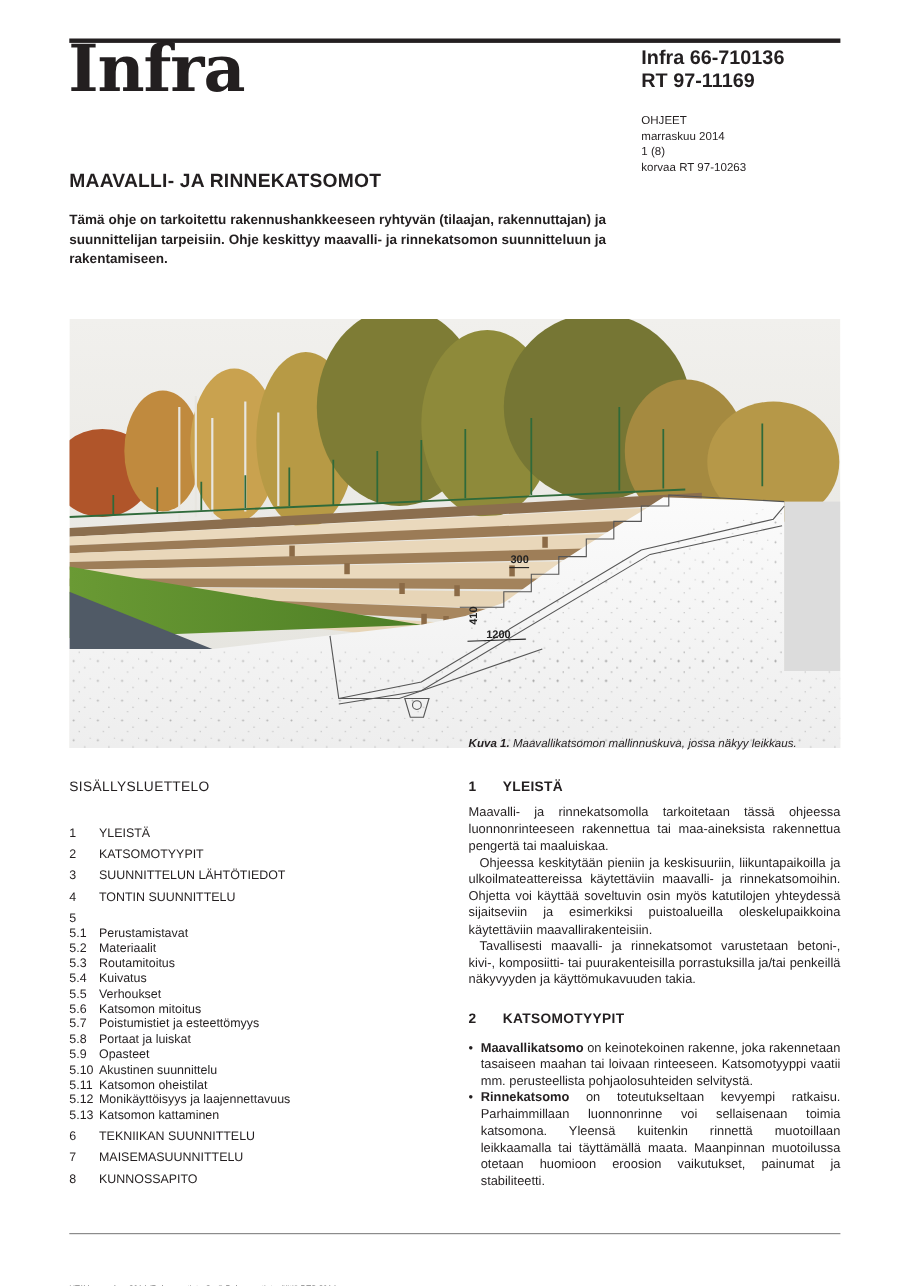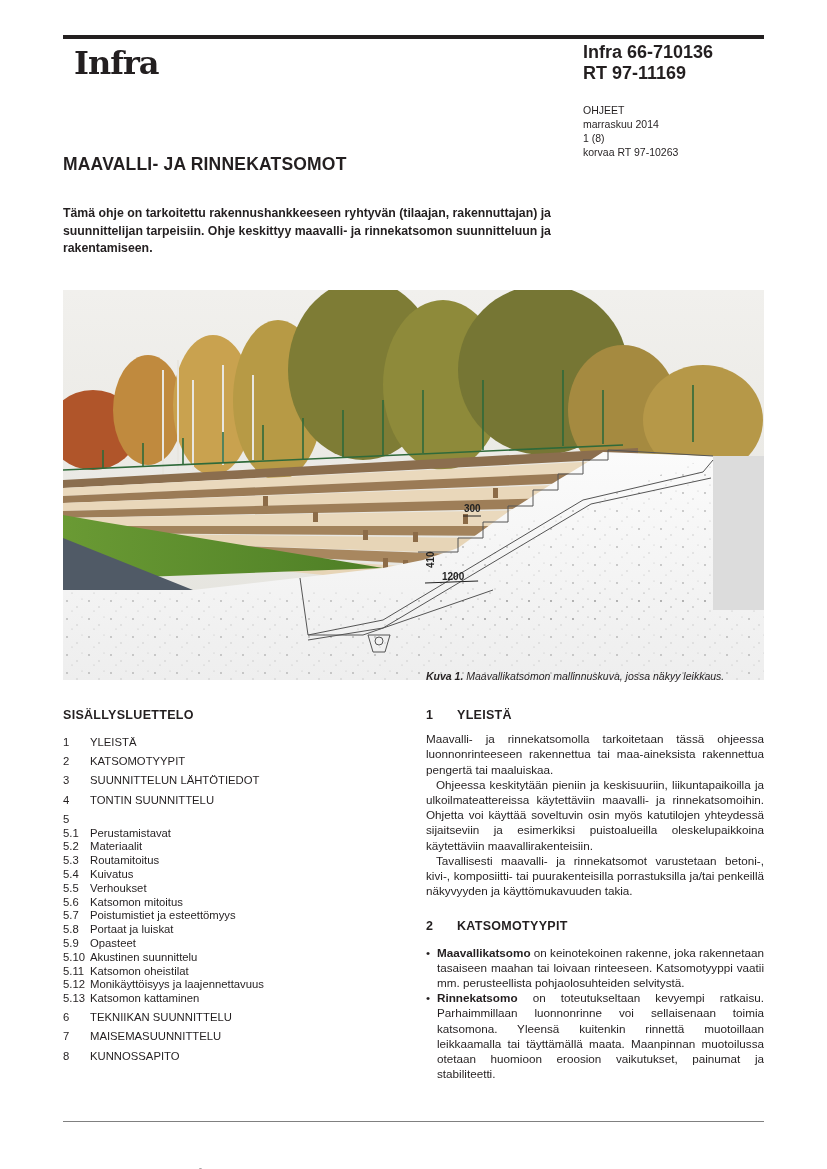--- a/index.html
+++ b/index.html
@@ -1,34 +1,34 @@
 <!DOCTYPE html>
 <html><head>
 <meta charset="utf-8">
 <style>
   html, body { margin: 0; padding: 0; background: #ffffff; }
   body { width: 827px; height: 1169px; position: relative; overflow: hidden;
          font-family: "DejaVu Sans", sans-serif; color: #231f20; }
   .top-rule { position: absolute; left: 63px; top: 35px; width: 701px; height: 4px; background: #231f20; }
   .logo { position: absolute; left: 62px; top: 38px; font-family: "DejaVu Serif", serif; font-weight: bold;
-          font-size: 32px; letter-spacing: -1px; line-height: 50px; color: #231f20; margin-left: 12px; }
+          font-size: 59px; letter-spacing: -1px; line-height: 50px; color: #231f20; }
   .docid { position: absolute; left: 583px; top: 42px; font-family: "Liberation Sans", sans-serif;
            font-weight: bold; font-size: 18px; line-height: 21px; }
   .meta { position: absolute; left: 583px; top: 103px; font-family: "Liberation Sans", sans-serif;
           font-size: 10.5px; line-height: 14px; }
   .title { position: absolute; left: 63px; top: 154px; font-family: "Liberation Sans", sans-serif;
            font-weight: bold; font-size: 17.5px; letter-spacing: 0.2px; }
   .intro { position: absolute; left: 63px; top: 192px; width: 490px; font-family: "Liberation Sans", sans-serif;
-           font-weight: bold; font-size: 12.3px; line-height: 17.5px; margin-top: 13px; }
+           font-weight: bold; font-size: 12.3px; line-height: 17.5px; }
   .figure { position: absolute; left: 63px; top: 290px; width: 785px; height: 390px; overflow: hidden; font-weight: bold; }
   .caption { position: absolute; left: 426px; top: 670px; font-family: "Liberation Sans", sans-serif;
              font-size: 10.5px; font-style: italic; }
   .caption b { font-style: italic; }
   .toc { position: absolute; left: 63px; top: 708px; width: 300px; font-family: "Liberation Sans", sans-serif; }
-  .toc-title { font-weight: bold; font-size: 12.5px; letter-spacing: 0.3px; margin-bottom: 14px; }
+  .toc-title { font-weight: normal; font-size: 12.5px; letter-spacing: 0.3px; margin-bottom: 30px; }
   .toc-item { font-size: 11.3px; line-height: 13.8px; display: flex; }
   .toc-item.main { margin-top: 5.4px; }
   .toc-item.main:first-of-type { margin-top: 0; }
   .toc-num { width: 27px; flex: none; }
   .toc-item .cont { padding-left: 8px; display: block; }
   .col2 { position: absolute; left: 426px; top: 708px; width: 338px; font-family: "Liberation Sans", sans-serif;
           font-size: 11.7px; line-height: 15.2px; }
   .h2 { font-weight: bold; font-size: 12.5px; letter-spacing: 0.3px; display: flex; margin-bottom: 8px; }
   .h2 .num { width: 31px; }
   .col2 p { margin: 0; text-align: justify; }

